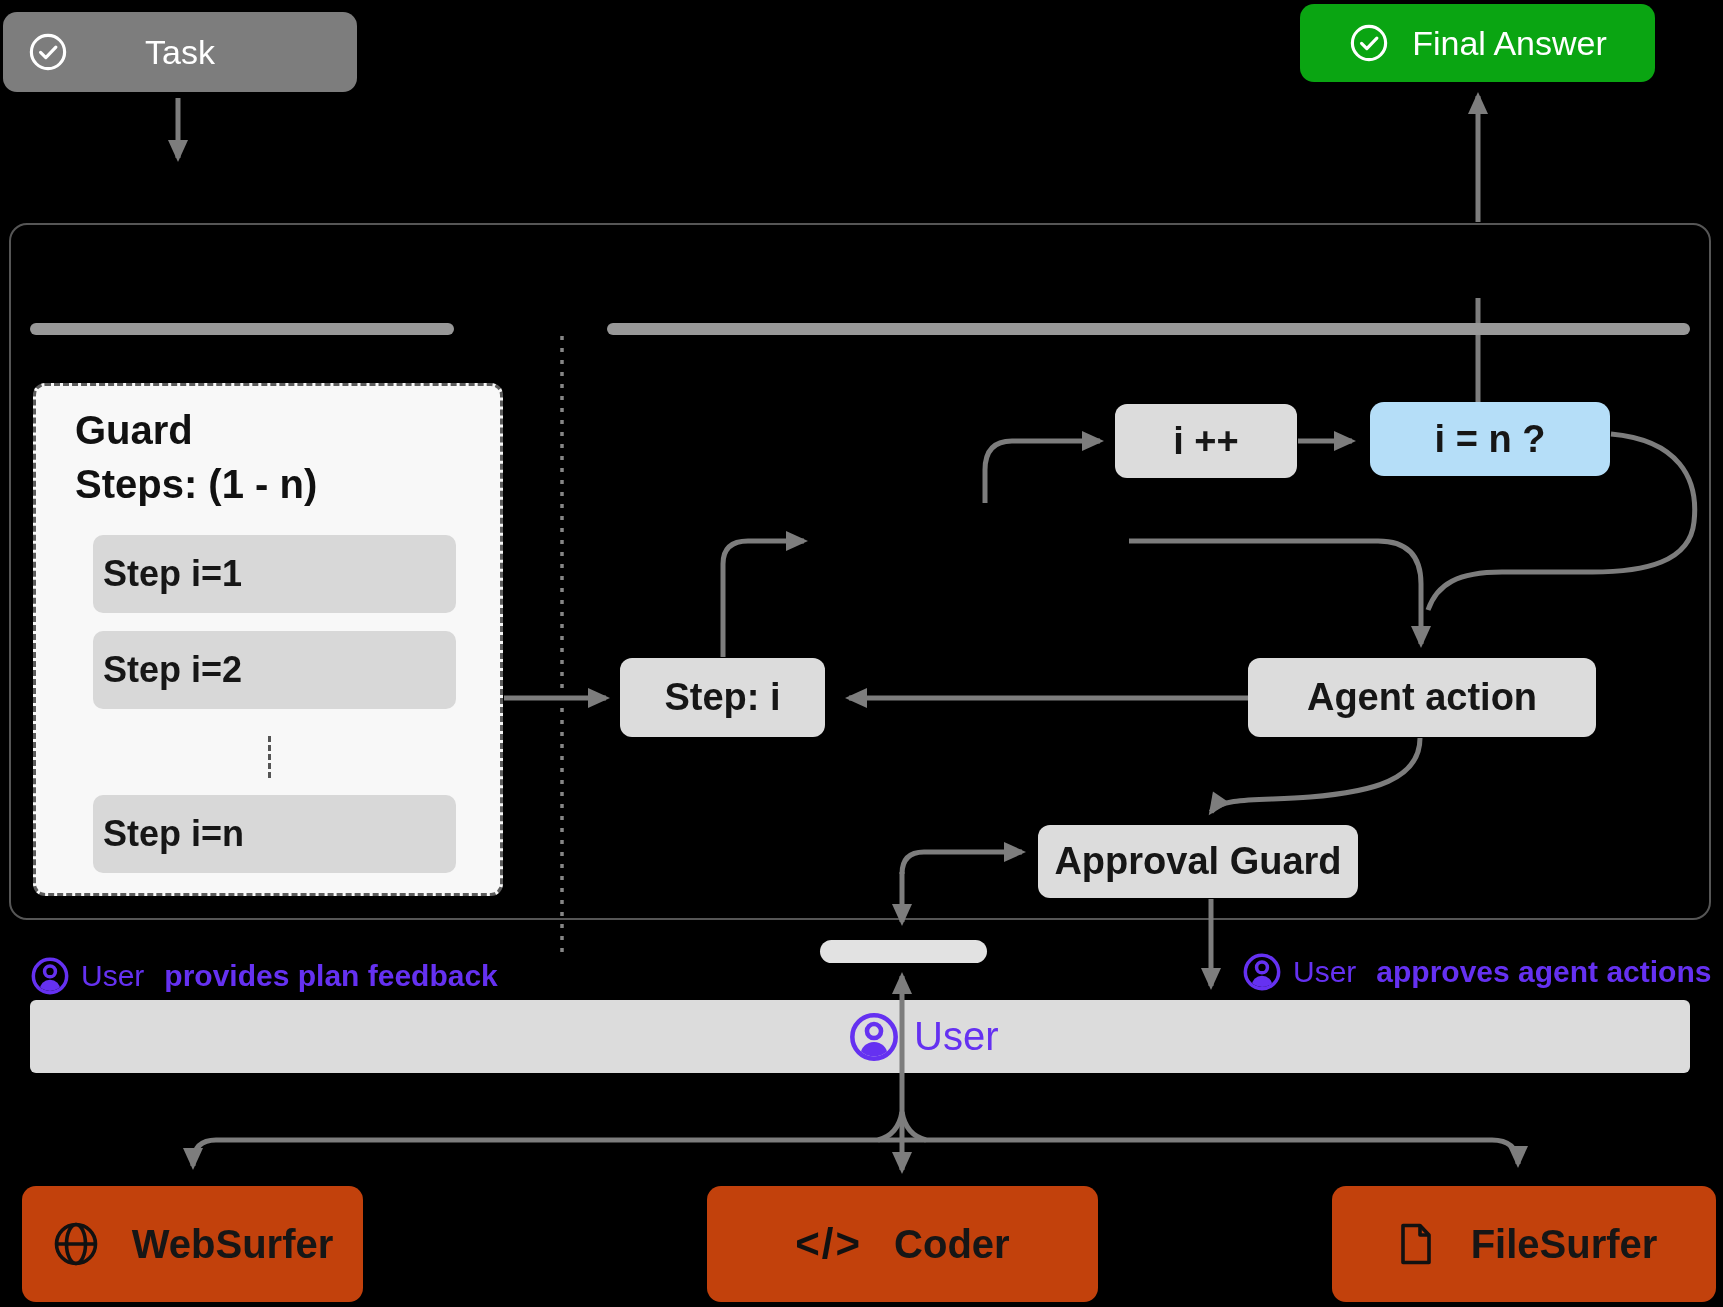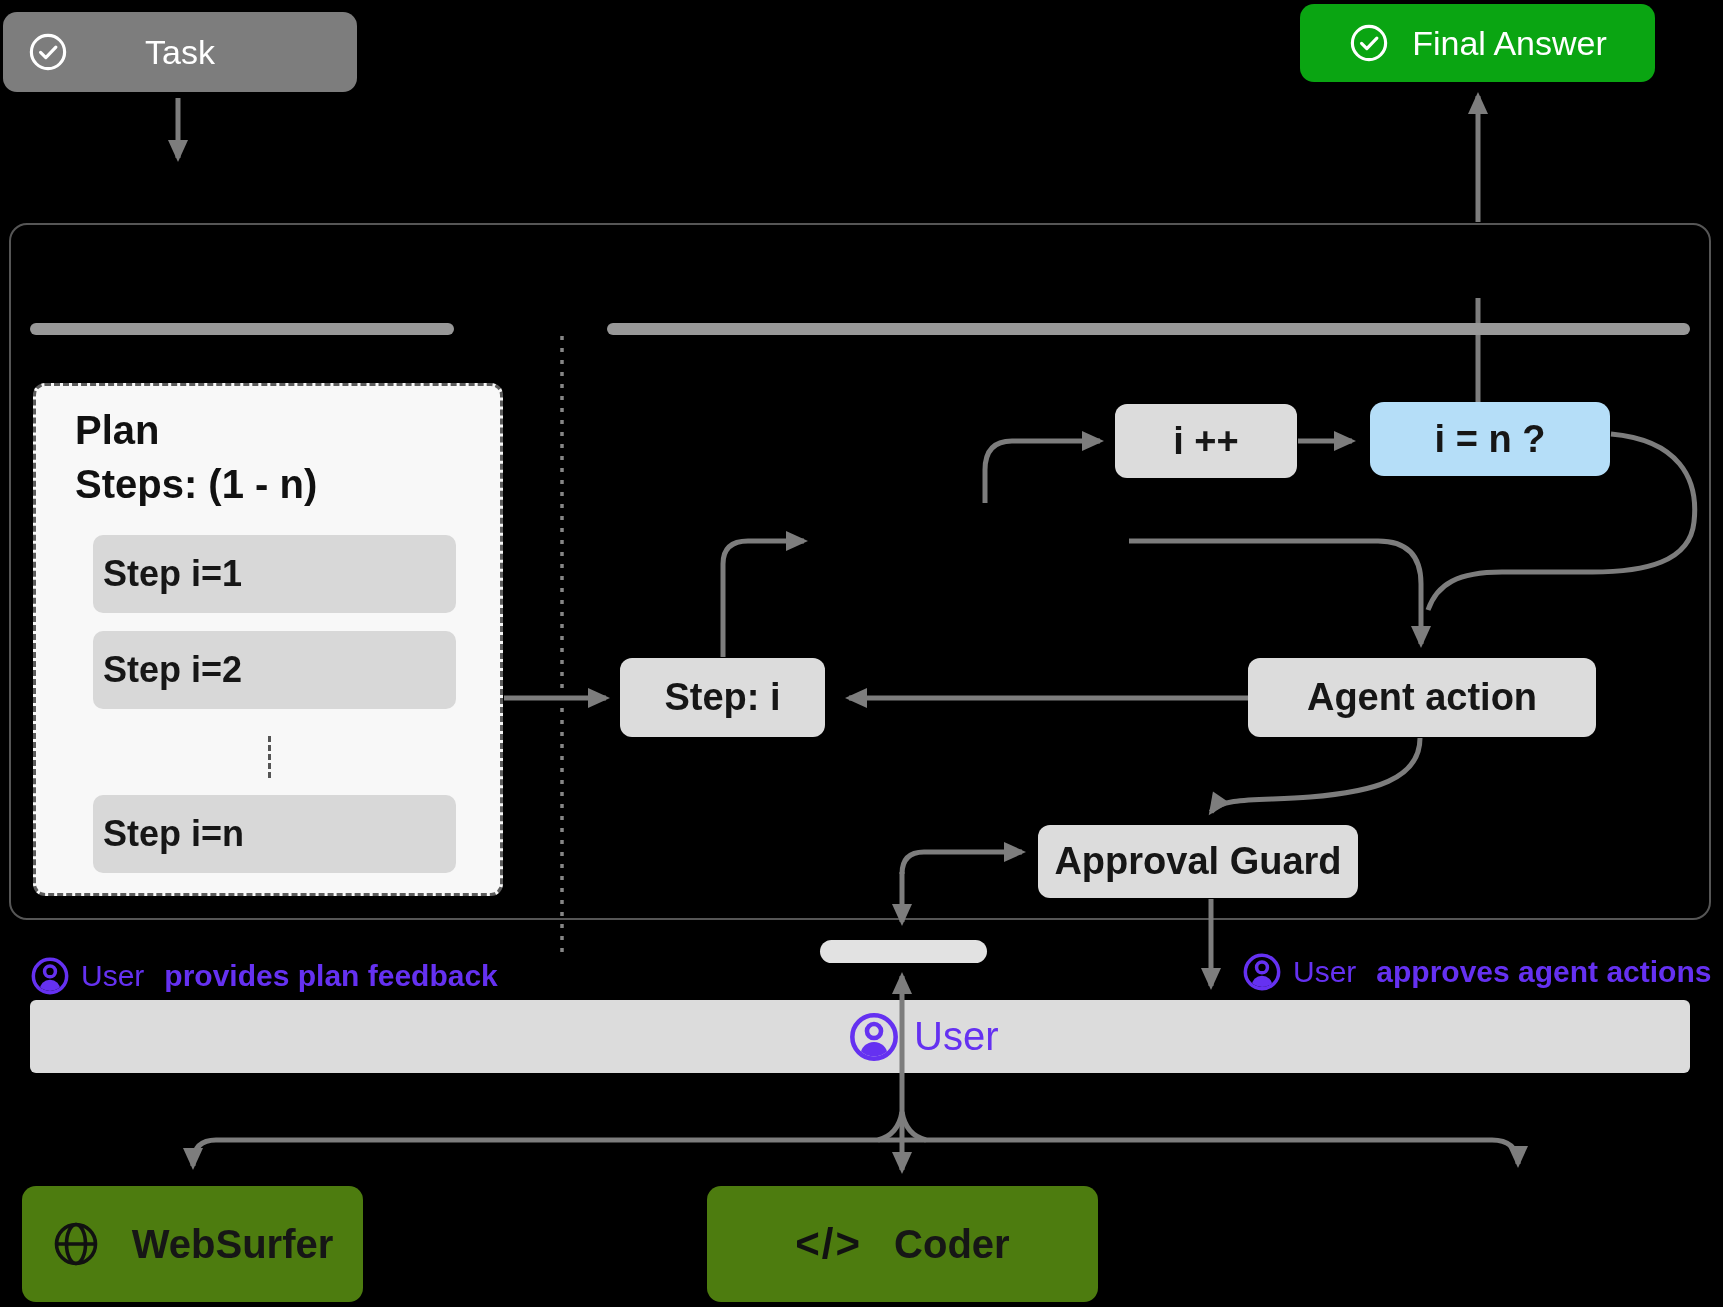--- a/index.html
+++ b/index.html
@@ -42,21 +42,21 @@
   .ellipsis-line{position:absolute;left:232px;top:350px;height:42px;width:0;border-left:3px dashed #555;}
   .user-bar{position:absolute;left:30px;top:1000px;width:1660px;height:73px;background:#dcdcdc;
     border-radius:6px;z-index:2;}
   .user-label-wrap{position:absolute;left:818px;top:0;height:73px;display:flex;align-items:center;gap:14px;z-index:4;}
   .user-label-wrap .txt{color:#6531f1;font-size:40px;font-weight:500;}
   .gap-pill{position:absolute;left:820px;top:940px;width:167px;height:23px;background:#e2e2e2;border-radius:12px;z-index:2;}
   .caption{position:absolute;display:flex;align-items:center;z-index:2;color:#6531f1;font-size:30px;font-weight:500;}
   .caption .u{margin-left:11px;}
   .caption .t{margin-left:20px;font-weight:bold;}
   .agent-box{
-    position:absolute;top:1186px;height:116px;background:#4d7c0f;border-radius:14px;z-index:2;
+    position:absolute;top:1186px;height:116px;background:#c2410c;border-radius:14px;z-index:2;
     display:flex;align-items:center;justify-content:center;gap:32px;
     font-size:40px;font-weight:700;color:#161616;
   }
   .code-glyph{font-size:42px;font-weight:700;color:#111;letter-spacing:2px;}
   .hidden-defs{position:absolute;width:0;height:0;overflow:hidden;}
 </style>
 </head>
 <body>
 
 <svg class="hidden-defs" aria-hidden="true">
@@ -129,21 +129,21 @@
     <svg class="cap-icon">
         <use href="#icon-check-circle"></use>
       </svg>
     <span class="cap-label">Final Answer</span>
   </div>
 
   <div class="bar" style="left:30px;top:323px;width:424px;"></div>
   <div class="bar" style="left:607px;top:323px;width:1083px;"></div>
 
   <div class="plan-box">
-    <div class="plan-title">Plan</div>
+    <div class="plan-title">Guard</div>
     <div class="plan-sub">Steps: (1 - n)</div>
     <div class="step-row" style="top:149px;">
       <span>Step i=1</span>
     </div>
     <div class="step-row" style="top:245px;">
       <span>Step i=2</span>
     </div>
     <div class="ellipsis-line"></div>
     <div class="step-row" style="top:409px;">
       <span>Step i=n</span>
@@ -202,14 +202,20 @@
   <div class="agent-box" style="left:22px;width:341px;">
     <svg style="width:48px;height:48px;">
         <use href="#icon-globe"></use>
       </svg>
     <span>WebSurfer</span>
   </div>
   <div class="agent-box" style="left:707px;width:391px;">
     <span class="code-glyph">&lt;/&gt;</span>
     <span>Coder</span>
   </div>
+  <div class="agent-box" style="left:1332px;width:384px;">
+    <svg style="width:48px;height:48px;">
+        <use href="#icon-file"></use>
+      </svg>
+    <span>FileSurfer</span>
+  </div>
 
 </div>
 
 </body></html>

